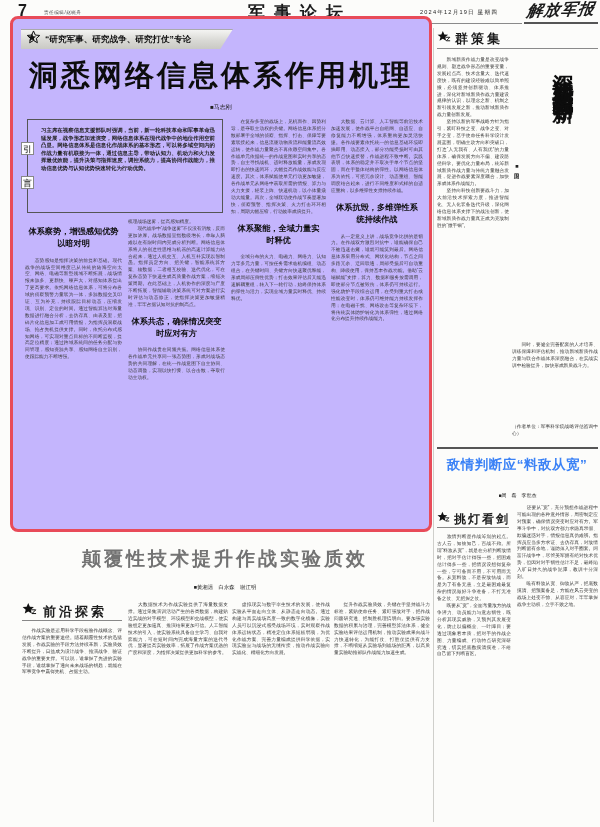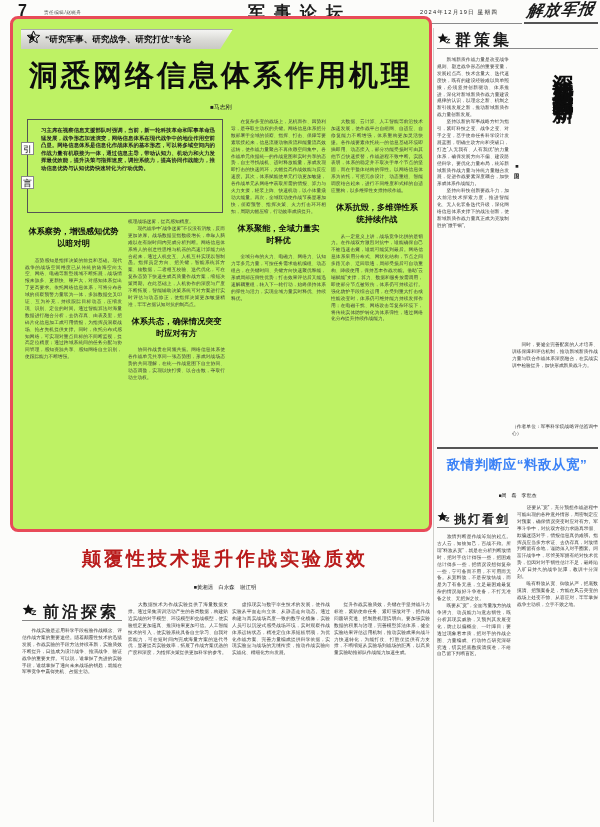--- a/index.html
+++ b/index.html
@@ -10,21 +10,21 @@
   .pagenum{left:18px;top:2px;font-size:16px;font-weight:bold;}
   .editor{left:44px;top:10px;font-size:4.6px;color:#444;letter-spacing:.5px;}
   .forum{left:0;right:0;top:1px;text-align:center;font-size:17px;font-weight:bold;letter-spacing:9px;}
   .date{left:420px;top:9px;font-size:5.6px;letter-spacing:1.2px;color:#222;}
   .masthead{left:527px;top:0px;font-size:16px;font-weight:bold;font-style:italic;
             font-family:"Liberation Serif",serif;transform:skew(-8deg,-2deg);letter-spacing:1px;}
   .hrule{height:1px;background:#8a8a8a;}
   .vrule{width:1px;background:#cfcfcb;}
   
   #feature-box{left:10px;top:16px;width:422px;height:516px;border:3px solid #e84b59;
-               border-radius:8px;box-sizing:border-box;background:#bef264;}
+               border-radius:8px;box-sizing:border-box;background:#c4b5fd;}
   .ribbon{left:8px;top:10px;width:212px;height:20px;display:flex;align-items:center;gap:4px;
           padding-left:5px;box-sizing:border-box;
           background:linear-gradient(180deg,#f4f4f2,#d9d9d5 55%,#c9c9c4);
           clip-path:polygon(0 0,100% 0,94% 100%,0 100%);border-top:1px solid #aaa;}
   .ribbon-label{font-size:8.6px;font-weight:bold;color:#111;}
   .feature-headline{left:0;right:0;top:37px;text-align:center;font-size:29px;font-weight:bold;
                     letter-spacing:3px;color:#0d0d0d;}
   .byline{text-align:center;font-size:6px;color:#222;}
   #feature-byline{left:0;right:0;top:84px;}
   #intro-box{left:14px;top:100px;width:196px;height:94px;border:1px solid #555;box-sizing:border-box;
@@ -35,41 +35,41 @@
               font-family:"Liberation Serif",serif;color:#222;}
   .col{overflow:hidden;}
   .bt{font-size:4.7px;line-height:6.9px;color:#3a3a3a;text-align:justify;white-space:pre-line;}
   .sh{font-size:8.2px;font-weight:bold;line-height:1.5;text-align:center;color:#0e0e0e;margin:7px 3px;}
   #f-c1{left:12px;top:200px;width:97px;height:302px;}
   #f-c2{left:115px;top:200px;width:97px;height:302px;}
   #f-c3{left:218px;top:100px;width:95px;height:402px;}
   #f-c4{left:318px;top:100px;width:92px;height:402px;}
   
   .sec-label{display:flex;align-items:center;gap:4px;font-weight:bold;}
-  .sec-label .t{font-size:16px;letter-spacing:3px;}
+  .sec-label .t{font-size:13px;letter-spacing:3px;}
   #qcj-label{left:437px;top:30px;}
   #qcj-rule{left:437px;top:48px;width:161px;}
   #qcj-colA{left:437px;top:57px;width:72px;height:383px;}
   #qcj-byline{left:513px;top:163px;writing-mode:vertical-rl;font-size:5.6px;color:#222;}
   #qcj-title{left:549px;top:57px;height:278px;writing-mode:vertical-rl;font-size:21px;font-weight:bold;
              letter-spacing:2.5px;color:#0d0d0d;}
   #qcj-colB{left:512px;top:342px;width:86px;height:82px;}
   #qcj-attr{left:512px;top:424px;width:86px;font-size:4.7px;line-height:6.6px;color:#333;text-align:justify;}
   #dq-rule{left:437px;top:447px;width:161px;height:1.5px;background:#555;}
   #dq-headline{left:434px;top:456px;width:166px;text-align:center;font-size:13.5px;font-weight:bold;
                letter-spacing:.5px;color:#3b82f6;}
   #dq-byline{left:437px;top:492px;width:161px;font-size:5px;}
   #tdj-label{left:437px;top:510px;}
   #tdj-label .t{font-size:12px;letter-spacing:2px;}
   #tdj-underline{left:437px;top:527px;width:72px;height:1px;background:#888;}
   #dq-c1{left:437px;top:534px;width:74px;height:286px;}
   #dq-c2{left:517px;top:505px;width:81px;height:315px;}
   
   #df-headline{left:20px;top:546px;width:410px;text-align:center;font-size:19px;font-weight:bold;
-               letter-spacing:3px;font-family:"Liberation Serif",serif;color:#b91c1c;}
+               letter-spacing:3px;font-family:"Liberation Serif",serif;color:#737373;}
   #df-byline{left:20px;top:584px;width:410px;font-size:5.4px;}
   #qyts-label{left:22px;top:602px;gap:6px;}
   #qyts-underline{left:22px;top:620px;width:100px;height:1px;background:#888;}
   #df-c1{left:22px;top:628px;width:100px;height:192px;}
   #df-c2{left:128px;top:602px;width:100px;height:218px;}
   #df-c3{left:232px;top:602px;width:98px;height:218px;}
   #df-c4{left:334px;top:602px;width:96px;height:218px;}
   .star-ic{flex:0 0 auto;display:inline-block;}
 </style>
 </head>

